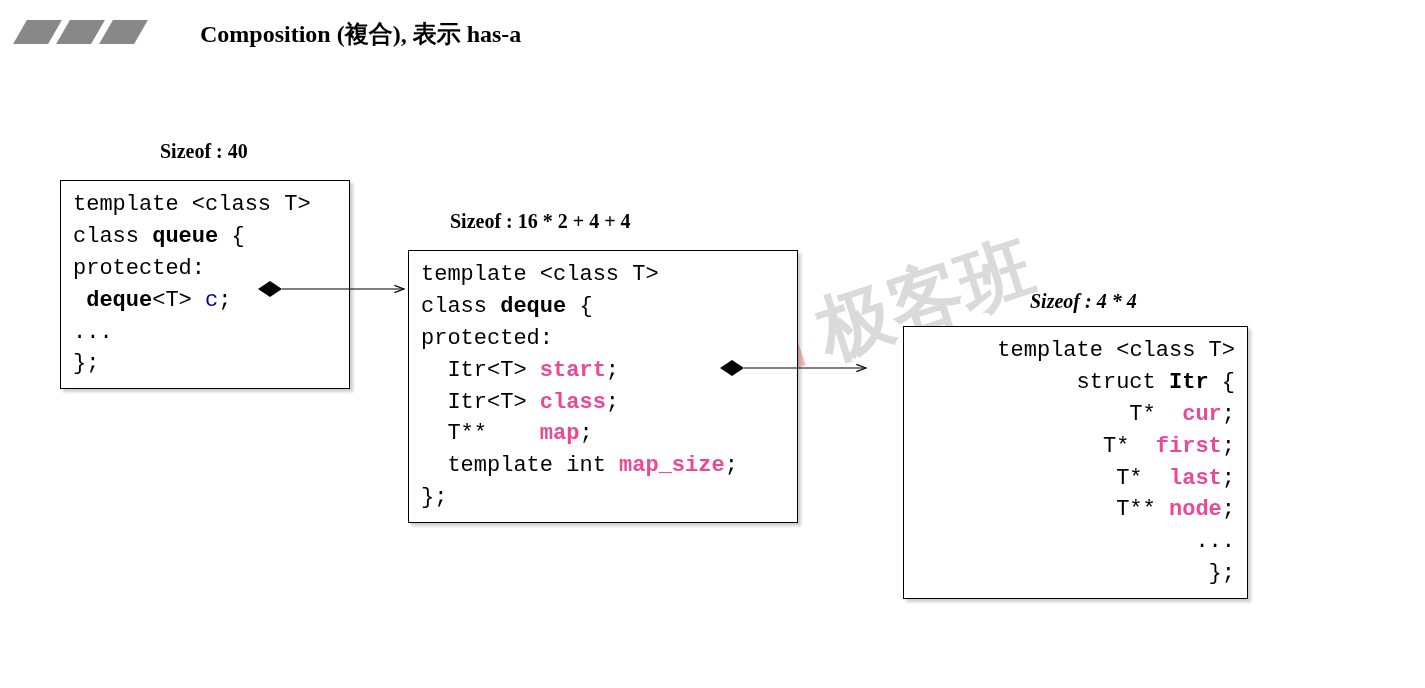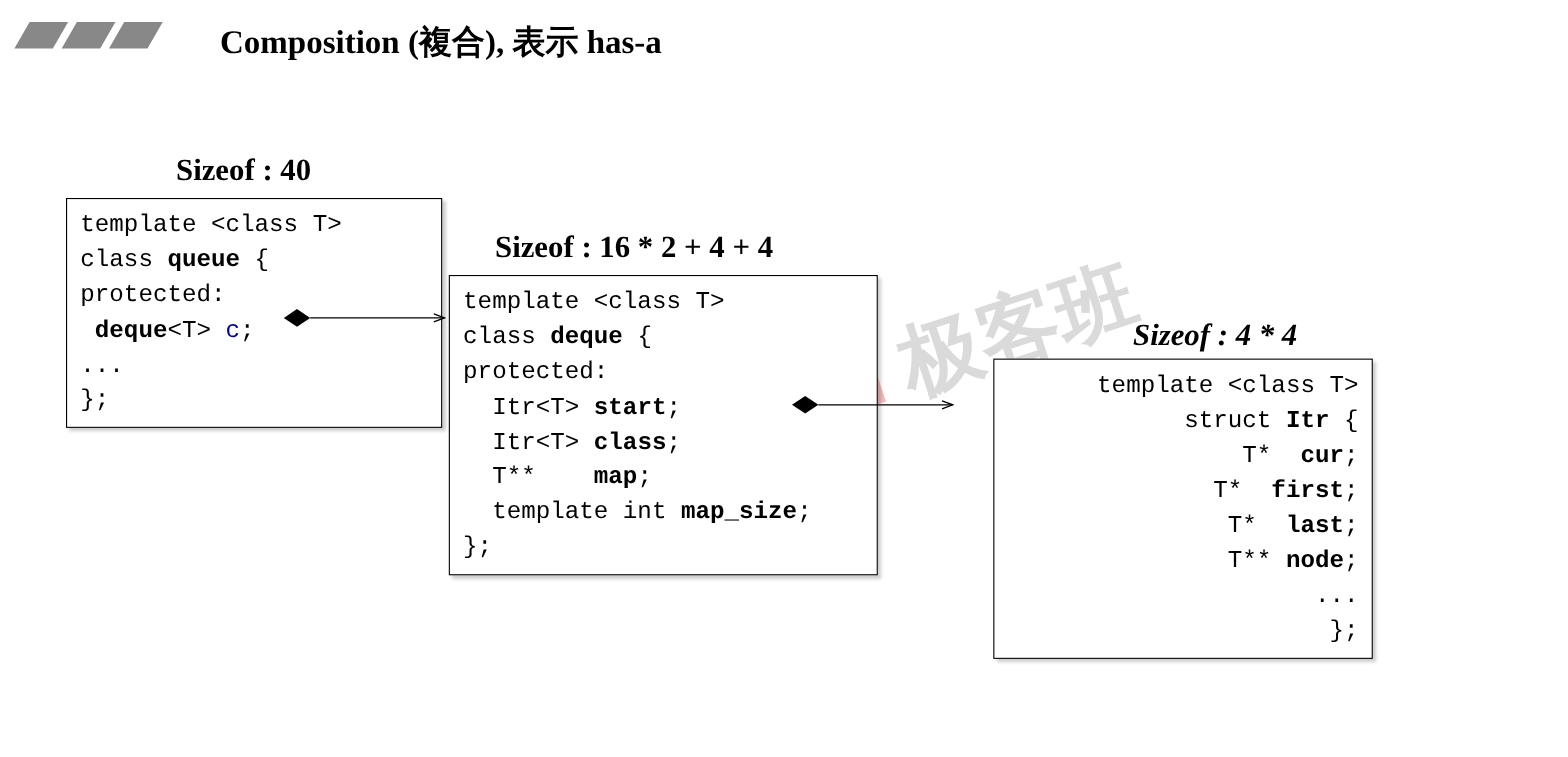--- a/index.html
+++ b/index.html
@@ -21,42 +21,42 @@
   .stripe {
     width: 35px;
     height: 24px;
     background: #888;
     transform: skewX(-30deg);
   }
   .title {
     position: absolute;
     top: 18px;
     left: 200px;
-    font-size: 30px;
+    font-size: 24px;
     font-weight: bold;
   }
   .sizeof-label {
     position: absolute;
     font-weight: bold;
-    font-size: 28px;
+    font-size: 20px;
     font-family: "Times New Roman", serif;
   }
   .code-box {
     position: absolute;
     border: 1px solid #000;
     background: white;
     padding: 8px 12px;
     font-family: "Courier New", monospace;
     font-size: 22px;
     line-height: 1.45;
     white-space: pre;
     box-shadow: 3px 3px 3px rgba(0,0,0,0.2);
   }
   .kw { font-weight: bold; }
-  .green { color: #000000; font-weight: bold; }
+  .green { color: #ec4899; font-weight: bold; }
   .blue { color: #000099; }
   .watermark {
     position: absolute;
     top: 310px;
     left: 440px;
     font-size: 74px;
     font-weight: bold;
     transform: rotate(-18deg);
     pointer-events: none;
     white-space: nowrap;
@@ -78,21 +78,21 @@
 
 <div class="title">Composition (複合), 表示 has-a</div>
 
 <div class="watermark">
   <span class="gb">GeekBand</span> <span class="cn">极客班</span>
 </div>
 
 <div class="content-layer">
 
   <div class="sizeof-label" style="top:140px; left:160px;">Sizeof : 40</div>
-  <div class="code-box" style="top:180px; left:60px; width:342px;"><span>template &lt;class T&gt;</span>
+  <div class="code-box" style="top:180px; left:60px; width:290px;"><span>template &lt;class T&gt;</span>
 <span>class </span><span class="kw">queue</span><span> {</span>
 <span>protected:</span>
 <span> </span><span class="kw">deque</span><span>&lt;T&gt; </span><span class="blue">c</span><span>;</span>
 <span>...</span>
 <span>};</span></div>
 
   <div class="sizeof-label" style="top:210px; left:450px;">Sizeof : 16 * 2 + 4 + 4</div>
   <div class="code-box" style="top:250px; left:408px; width:390px;"><span>template &lt;class T&gt;</span>
 <span>class </span><span class="kw">deque</span><span> {</span>
 <span>protected:</span>

